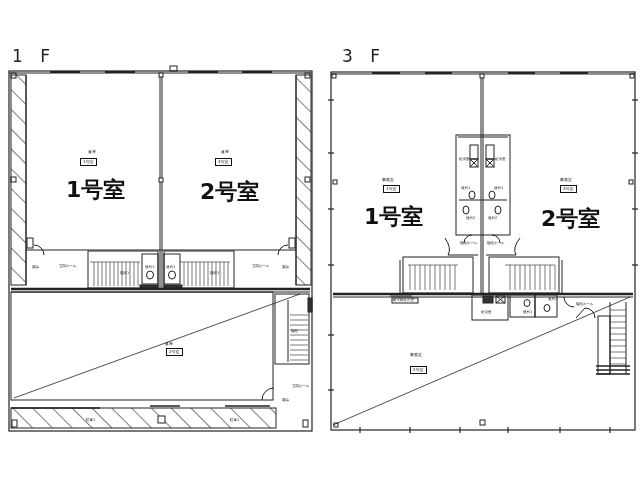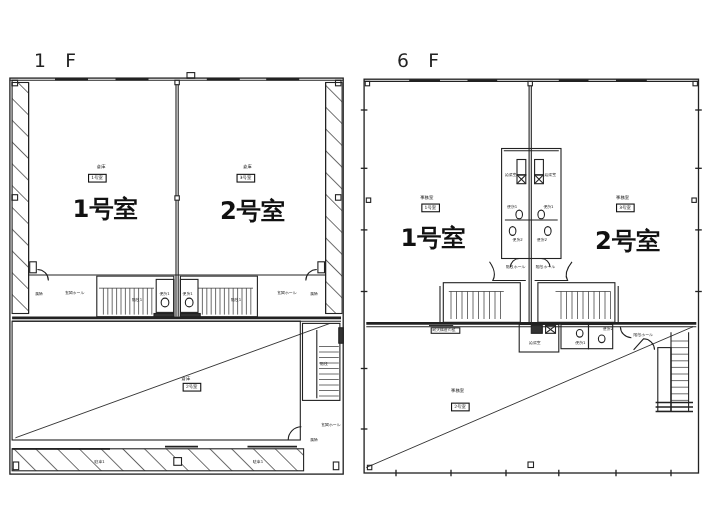--- a/index.html
+++ b/index.html
@@ -1,28 +1,28 @@
 <!DOCTYPE html>
 <html><head>
 <meta charset="utf-8">
 <style>
   html, body { margin:0; padding:0; background:#ffffff; }
   body { width:640px; height:480px; position:relative; overflow:hidden; font-family:"DejaVu Sans", sans-serif; }
-  .floor-label { position:absolute; font-family:"DejaVu Sans", sans-serif; font-size:17px; color:#222; letter-spacing:6px;margin-left:19px; }
+  .floor-label { position:absolute; font-family:"DejaVu Sans", sans-serif; font-size:17px; color:#222; letter-spacing:6px; }
   .big-room { position:absolute; font-family:"DejaVu Sans", sans-serif; font-weight:bold; font-size:22px; color:#111; }
   .small-cap { position:absolute; font-size:4px; color:#111; text-align:center; }
   .tag { position:absolute; font-size:4px; border:1px solid #111; padding:0 2px; line-height:6px; color:#111; background:#fff; }
   .tiny { position:absolute; font-size:3.5px; color:#222; white-space:nowrap; }
   svg { position:absolute; left:0; top:0; }
 </style>
 </head>
 <body>
 
 <div class="floor-label" style="left:12px;top:46px;">1 F</div>
-<div class="floor-label" style="left:342px;top:46px;">6 F</div>
+<div class="floor-label" style="left:342px;top:46px;">3 F</div>
 
 <svg width="640" height="480" viewBox="0 0 640 480">
   <defs>
     <pattern id="hatch" width="14" height="14" patternUnits="userSpaceOnUse" patternTransform="rotate(-45)">
       <line x1="0" y1="0" x2="0" y2="14" stroke="#222" stroke-width="1.2"></line>
     </pattern>
   </defs>
 
   <g stroke="#222" fill="none" stroke-width="1">
 

